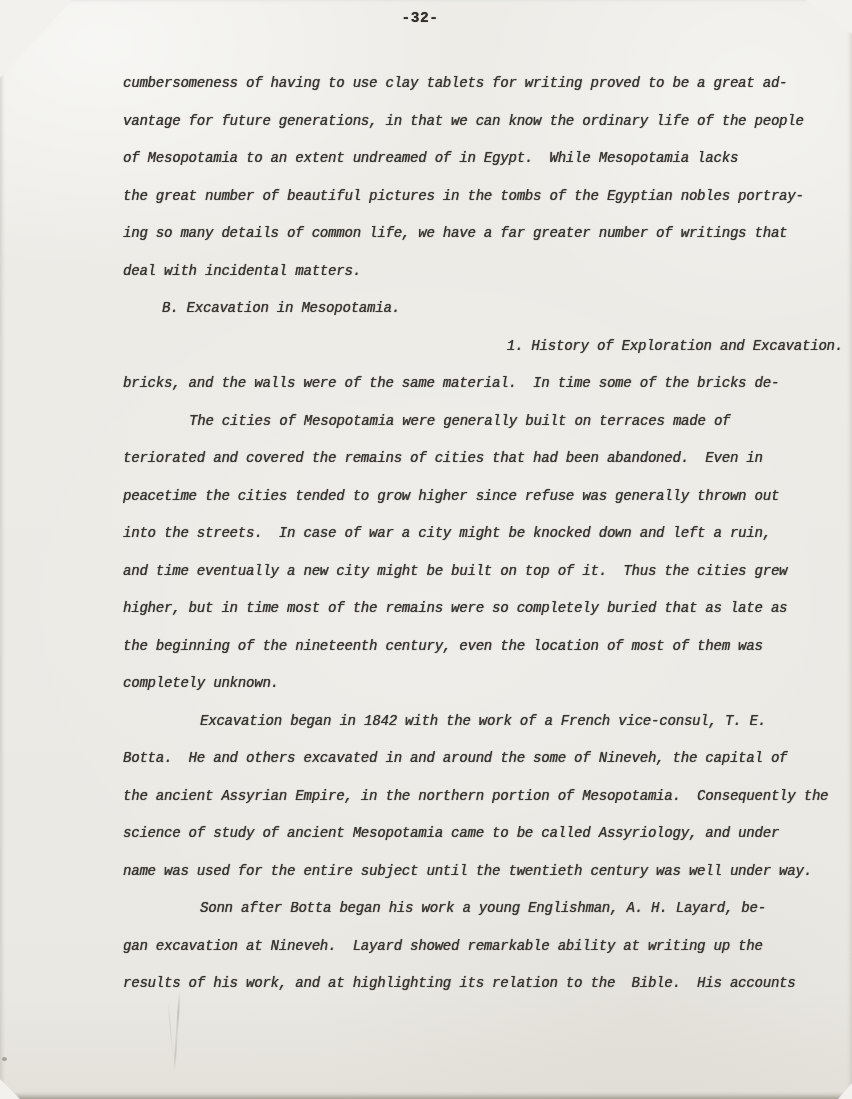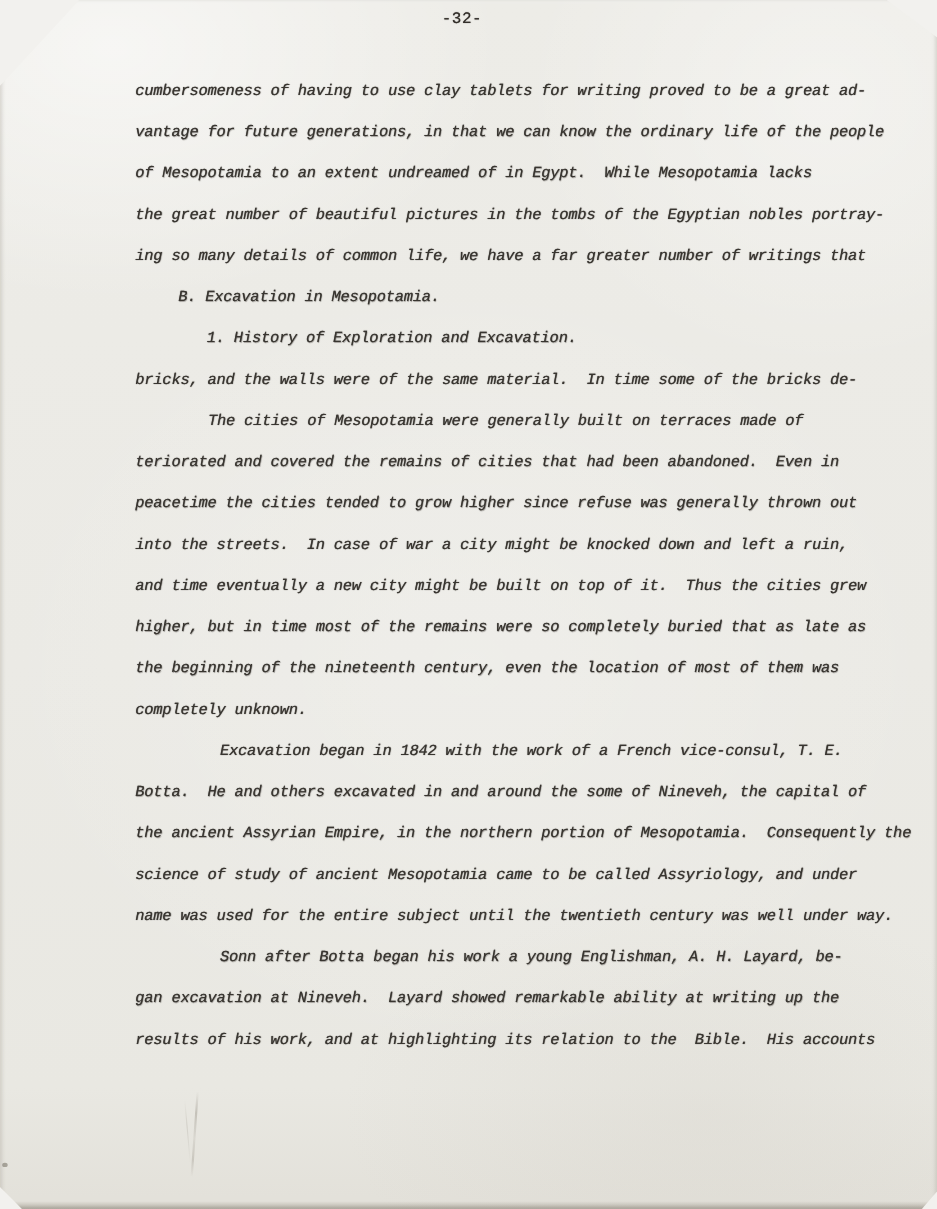--- a/index.html
+++ b/index.html
@@ -36,21 +36,21 @@
       inset -2px 0 4px rgba(150,144,132,0.12),
       inset 0 2px 3px rgba(255,255,255,0.4);
   }
   .page-number {
     position: absolute;
     top: 10px;
     left: 0;
     right: 12px;
     text-align: center;
     font-size: 14.5px;
-    font-weight: normal;
+    font-weight: bold;
     letter-spacing: 0.5px;
     color: #332f2a;
     text-shadow: 0 0 0.8px rgba(51,47,42,0.9);
   }
   .text-column {
     position: absolute;
     top: 65px;
     left: 123px;
     width: 720px;
     font-size: 14px;
@@ -58,21 +58,21 @@
     letter-spacing: -0.2px;
     color: #383530;
     text-shadow: 0 0 0.8px rgba(56,53,48,0.85), 0.5px 0.4px 0.7px rgba(56,53,48,0.35);
     font-style: italic;
   }
   .line {
     white-space: pre;
     height: 37.5px;
   }
   .indent-b  { padding-left: 39px; }  
-  .indent-1  { padding-left: 65px; }  
+  .indent-1  { padding-left: 65px; text-align: right; }  
   .indent-p  { padding-left: 66px; }  
   .indent-q  { padding-left: 77px; }  
 
   .scratch-mark {
     position: absolute;
     left: 176px;
     top: 992px;
     width: 2px;
     height: 78px;
     transform: rotate(4deg);
@@ -126,20 +126,21 @@
     <div class="page-number">-32-</div>
 
     <div class="text-column">
 
       <div>
         <div class="line">cumbersomeness of having to use clay tablets for writing proved to be a great ad-</div>
         <div class="line">vantage for future generations, in that we can know the ordinary life of the people</div>
         <div class="line">of Mesopotamia to an extent undreamed of in Egypt.  While Mesopotamia lacks</div>
         <div class="line">the great number of beautiful pictures in the tombs of the Egyptian nobles portray-</div>
         <div class="line">ing so many details of common life, we have a far greater number of writings that</div>
+        <div class="line">deal with incidental matters.</div>
       </div>
 
       <div>
         <div class="line indent-b">B. Excavation in Mesopotamia.</div>
       </div>
 
       <div>
         <div class="line indent-1">1. History of Exploration and Excavation.</div>
       </div>
 

